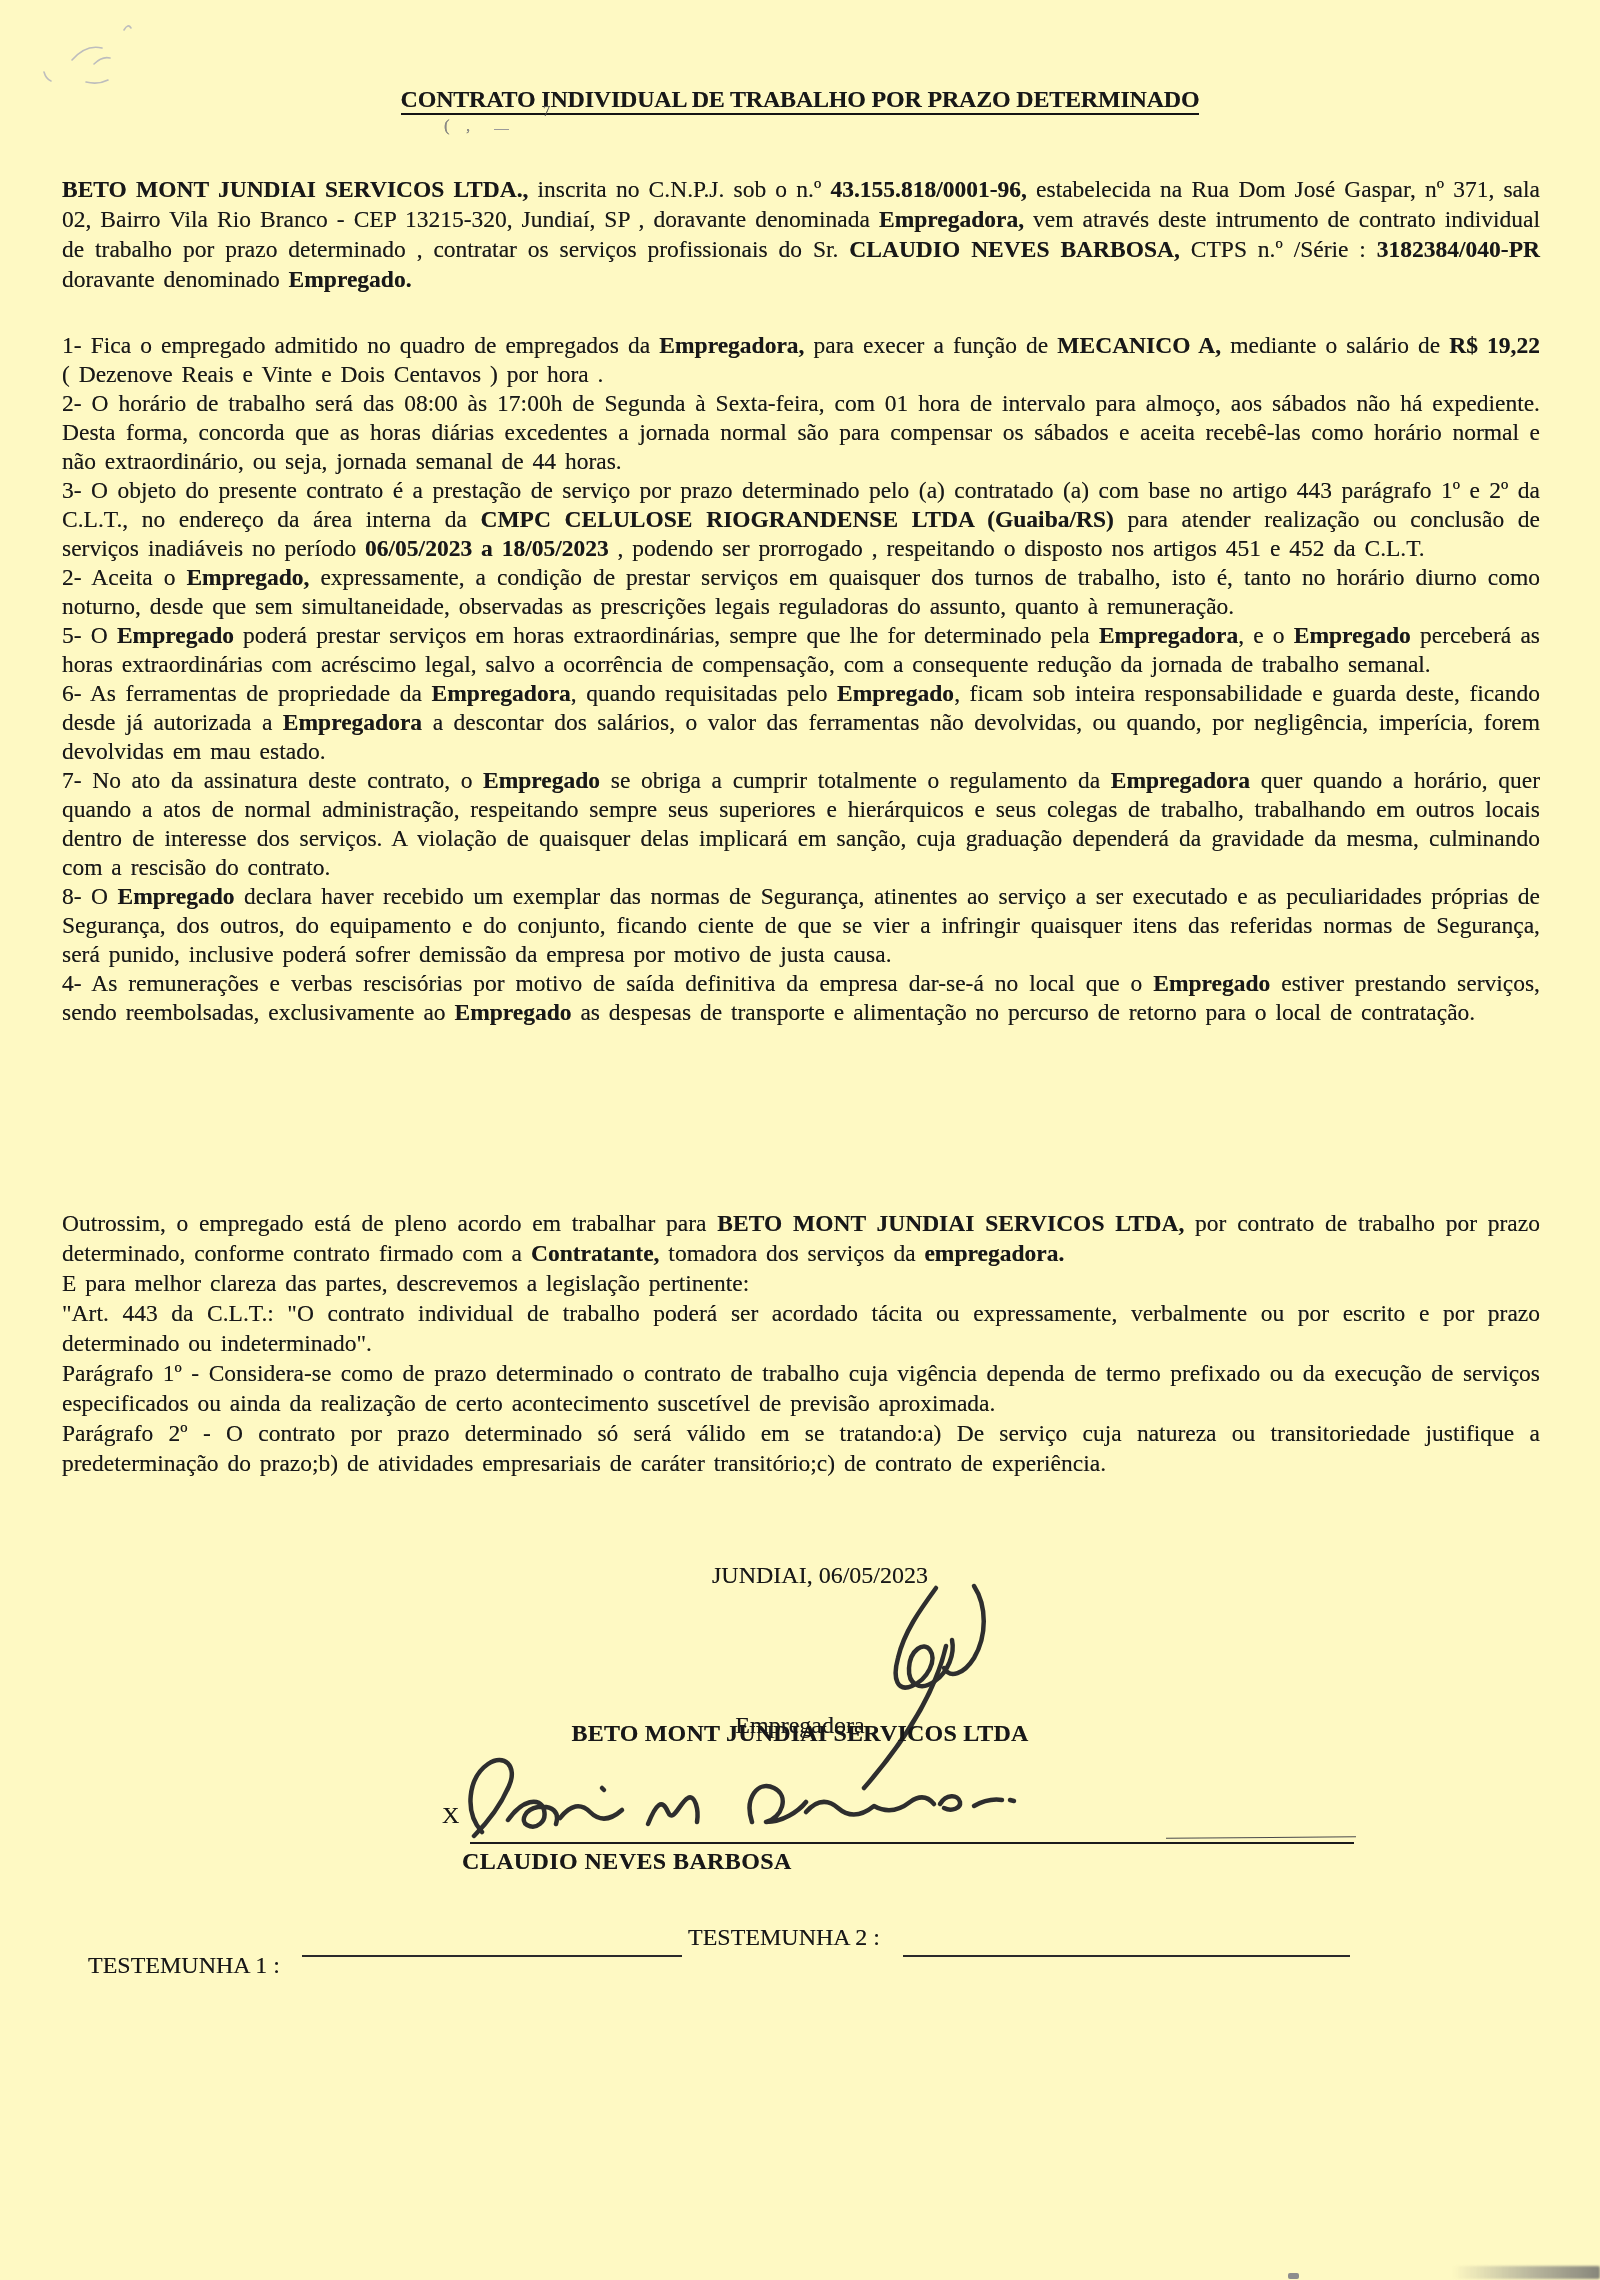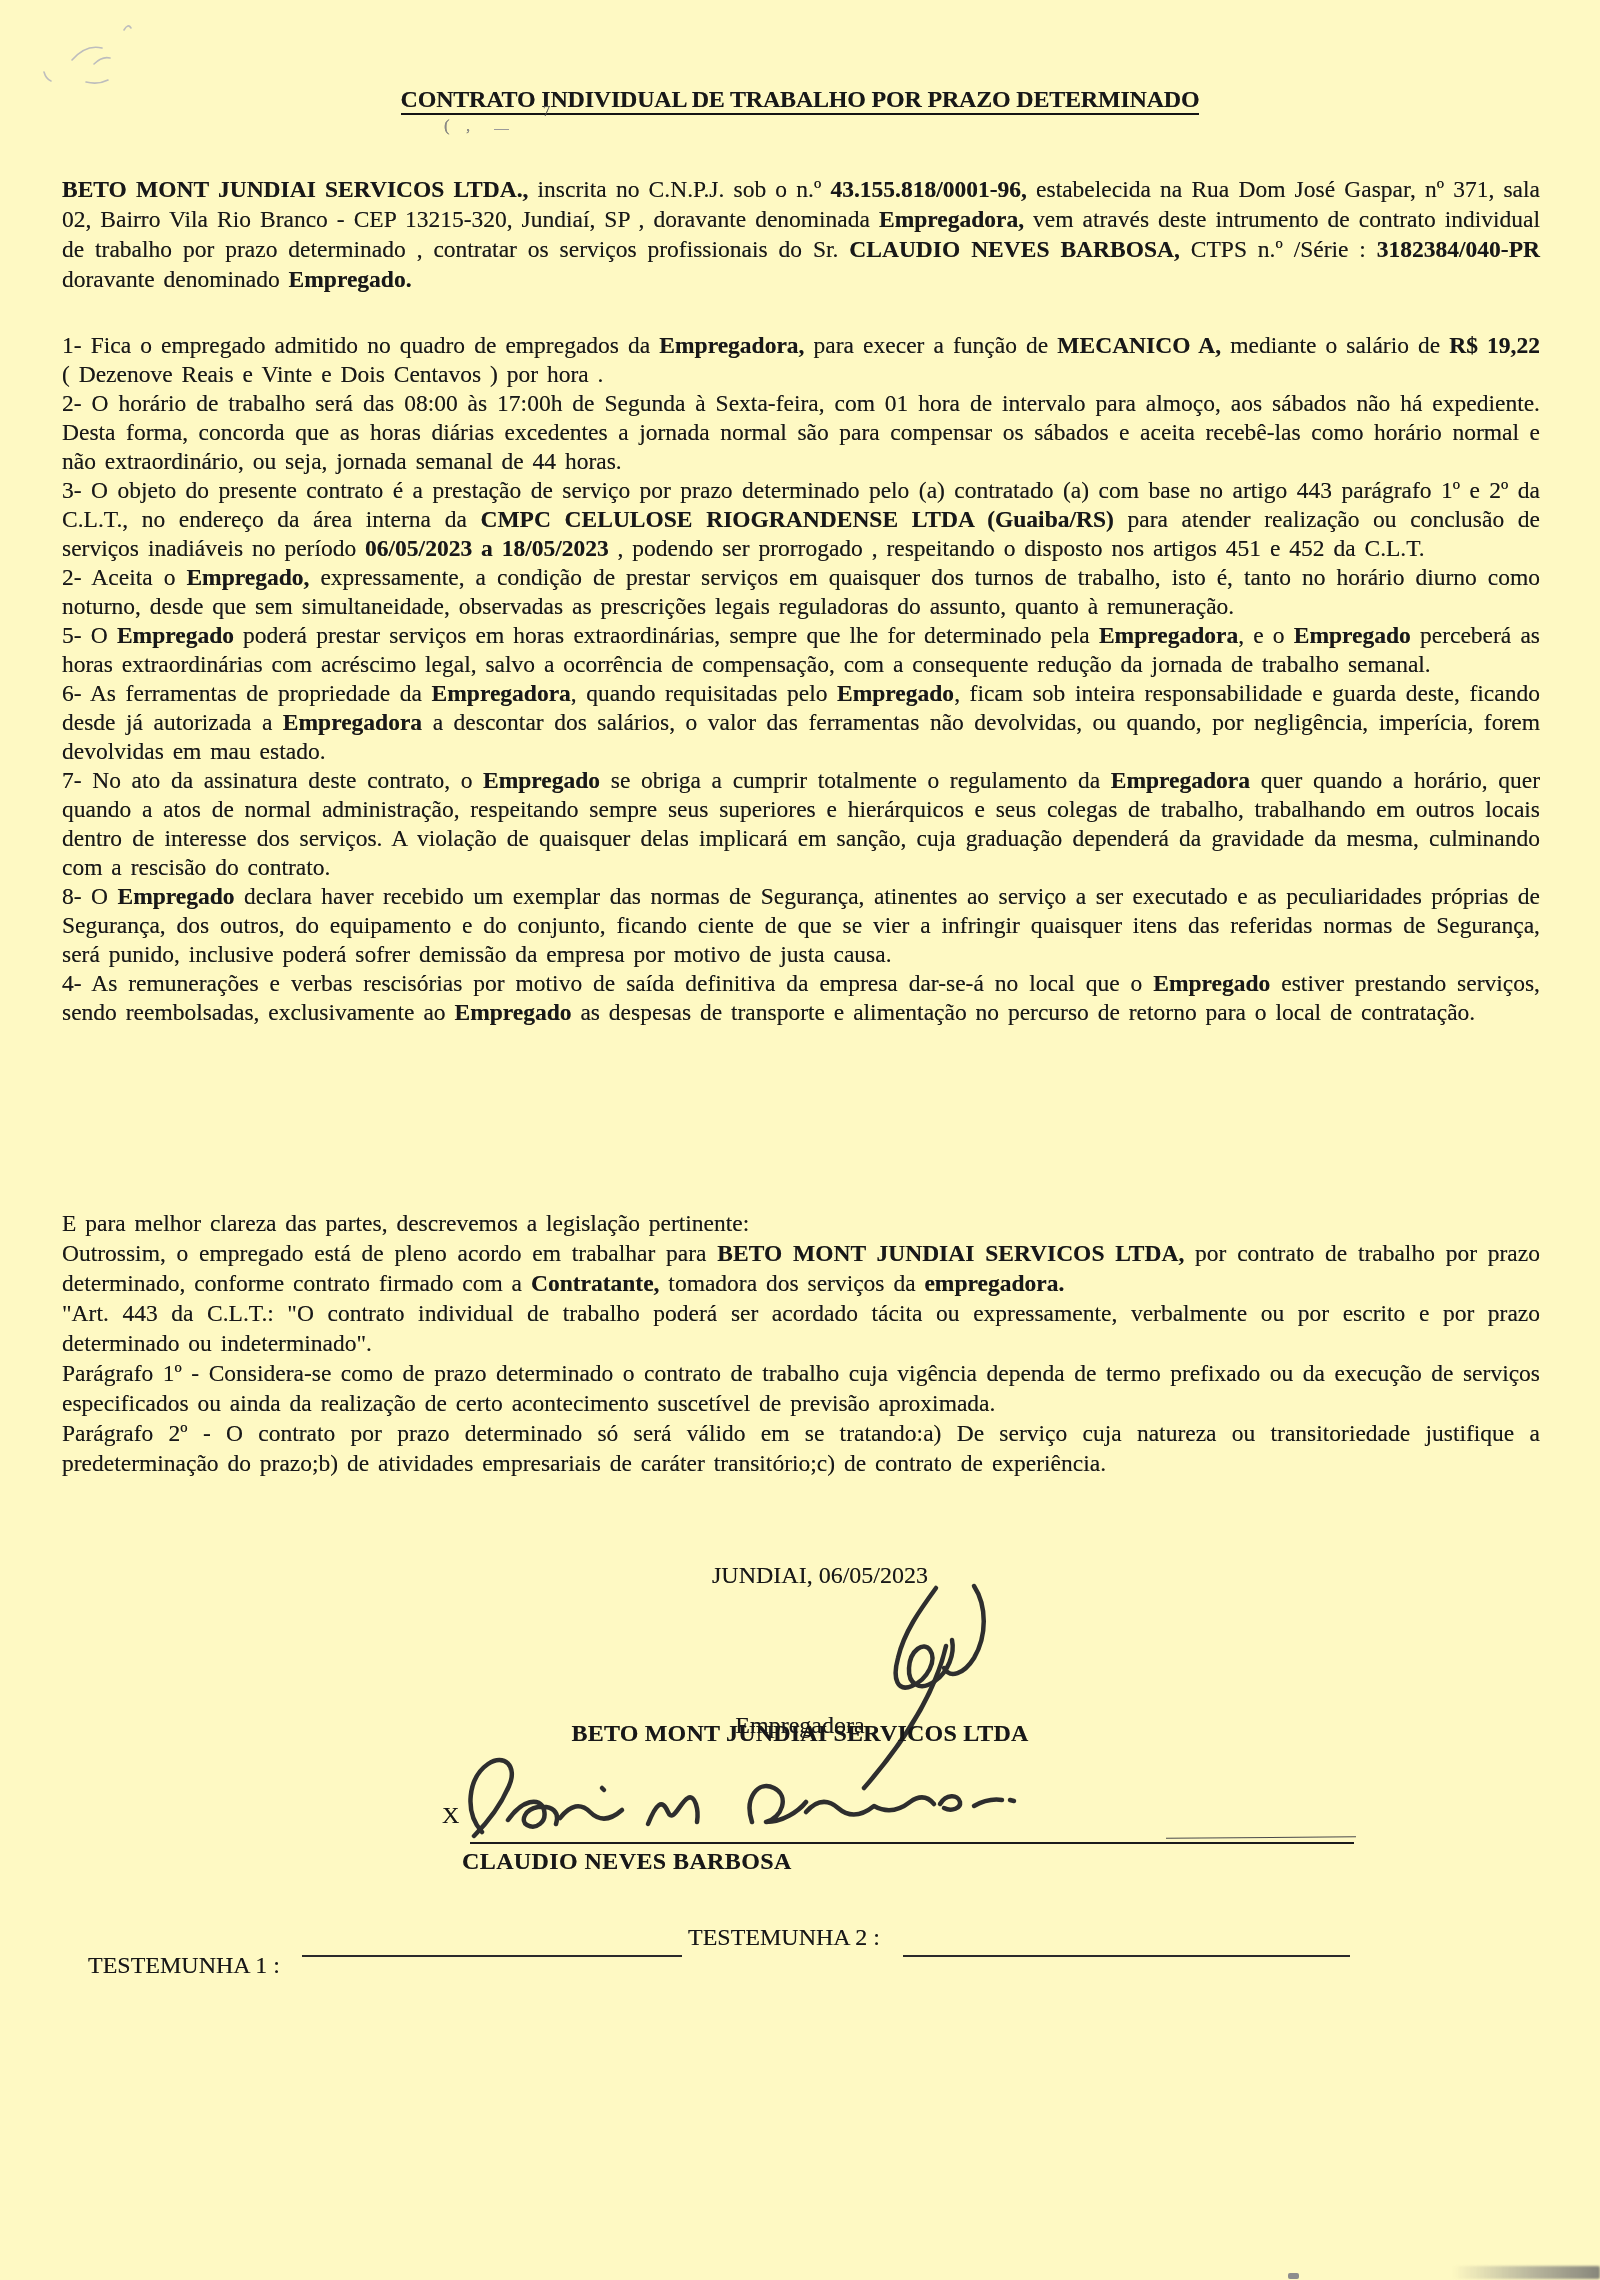--- a/index.html
+++ b/index.html
@@ -84,22 +84,22 @@
       <p class="para"><span>3- O objeto do presente contrato é a prestação de serviço por prazo determinado pelo (a) contratado (a) com base no artigo 443 parágrafo 1º e 2º da C.L.T., no endereço da área interna da  </span><span class="b">CMPC CELULOSE RIOGRANDENSE LTDA (Guaiba/RS)</span><span> para atender realização ou conclusão de serviços inadiáveis no período  </span><span class="b">06/05/2023 a 18/05/2023</span><span> , podendo ser prorrogado , respeitando o disposto nos artigos 451 e 452 da C.L.T.</span></p>
       <p class="para"><span>2- Aceita o </span><span class="b">Empregado,</span><span> expressamente, a condição de prestar serviços em quaisquer dos turnos de trabalho, isto é, tanto no horário diurno como noturno, desde que sem simultaneidade, observadas as prescrições legais reguladoras do assunto, quanto à remuneração.</span></p>
       <p class="para"><span>5- O </span><span class="b">Empregado</span><span> poderá prestar serviços em horas extraordinárias, sempre que lhe for determinado pela </span><span class="b">Empregadora</span><span>, e o </span><span class="b">Empregado</span><span> perceberá as horas extraordinárias com acréscimo legal, salvo a ocorrência de compensação, com a consequente redução da jornada de trabalho semanal.</span></p>
       <p class="para"><span>6- As ferramentas de propriedade da </span><span class="b">Empregadora</span><span>, quando requisitadas pelo </span><span class="b">Empregado</span><span>, ficam sob inteira responsabilidade e guarda deste, ficando desde já autorizada a </span><span class="b">Empregadora</span><span> a descontar dos salários, o valor das ferramentas não devolvidas, ou quando, por negligência, imperícia, forem devolvidas em mau estado.</span></p>
       <p class="para"><span>7- No ato da assinatura deste contrato, o </span><span class="b">Empregado</span><span> se obriga a cumprir totalmente o regulamento da </span><span class="b">Empregadora</span><span> quer quando a horário, quer quando a atos de normal administração, respeitando sempre seus superiores e hierárquicos e seus colegas de trabalho, trabalhando em outros locais dentro de interesse dos serviços. A violação de quaisquer delas implicará em sanção, cuja graduação dependerá da gravidade da mesma, culminando com a rescisão do contrato.</span></p>
       <p class="para"><span>8- O </span><span class="b">Empregado</span><span> declara haver recebido um exemplar das normas de Segurança, atinentes ao serviço a ser executado e as peculiaridades próprias de Segurança, dos outros, do equipamento e do conjunto, ficando ciente de que se vier a infringir quaisquer itens das referidas normas de Segurança, será punido, inclusive poderá sofrer demissão da empresa por motivo de justa causa.</span></p>
       <p class="para"><span>4- As remunerações e verbas rescisórias por motivo de saída definitiva da empresa dar-se-á no local que o </span><span class="b">Empregado</span><span> estiver prestando serviços, sendo reembolsadas, exclusivamente ao </span><span class="b">Empregado</span><span> as despesas de transporte e alimentação  no percurso de retorno para o local de contratação.</span></p>
     </div>
 
   <div class="closing">
+      <p class="para"><span>Outrossim, o empregado está de pleno acordo em trabalhar para </span><span class="b">BETO MONT JUNDIAI SERVICOS LTDA,</span><span> por contrato de trabalho por prazo determinado, conforme contrato firmado com a </span><span class="b">Contratante,</span><span> tomadora dos serviços da </span><span class="b">empregadora.</span></p>
       <p class="para"><span>E para melhor clareza das partes, descrevemos a legislação pertinente:</span></p>
-      <p class="para"><span>Outrossim, o empregado está de pleno acordo em trabalhar para </span><span class="b">BETO MONT JUNDIAI SERVICOS LTDA,</span><span> por contrato de trabalho por prazo determinado, conforme contrato firmado com a </span><span class="b">Contratante,</span><span> tomadora dos serviços da </span><span class="b">empregadora.</span></p>
       <p class="para"><span>"Art. 443 da C.L.T.:  "O contrato individual de trabalho poderá ser acordado tácita ou expressamente, verbalmente ou por escrito e por prazo determinado ou indeterminado".</span></p>
       <p class="para"><span>Parágrafo 1º - Considera-se como de prazo determinado o contrato de trabalho cuja vigência dependa de termo prefixado ou da execução de serviços especificados ou ainda da realização de certo acontecimento suscetível de previsão aproximada.</span></p>
       <p class="para"><span>Parágrafo 2º - O contrato por prazo determinado só será válido em se tratando:a) De serviço cuja natureza ou transitoriedade justifique a predeterminação do prazo;b) de atividades empresariais de caráter transitório;c) de contrato de experiência.</span></p>
     </div>
 
   <div class="sig-date">JUNDIAI, 06/05/2023</div>
 
   <svg class="employer-sig" viewBox="0 0 232 214">
     <path class="ink" d="M148 8 C132 30 116 52 110 78 C104 100 110 112 124 106 C140 99 149 80 142 70 C136 61 122 70 121 88 C120 104 132 112 147 101 C160 92 167 74 164 60"></path>
     <path class="ink" d="M186 6 C199 26 199 56 186 78 C176 94 162 99 156 88"></path>

